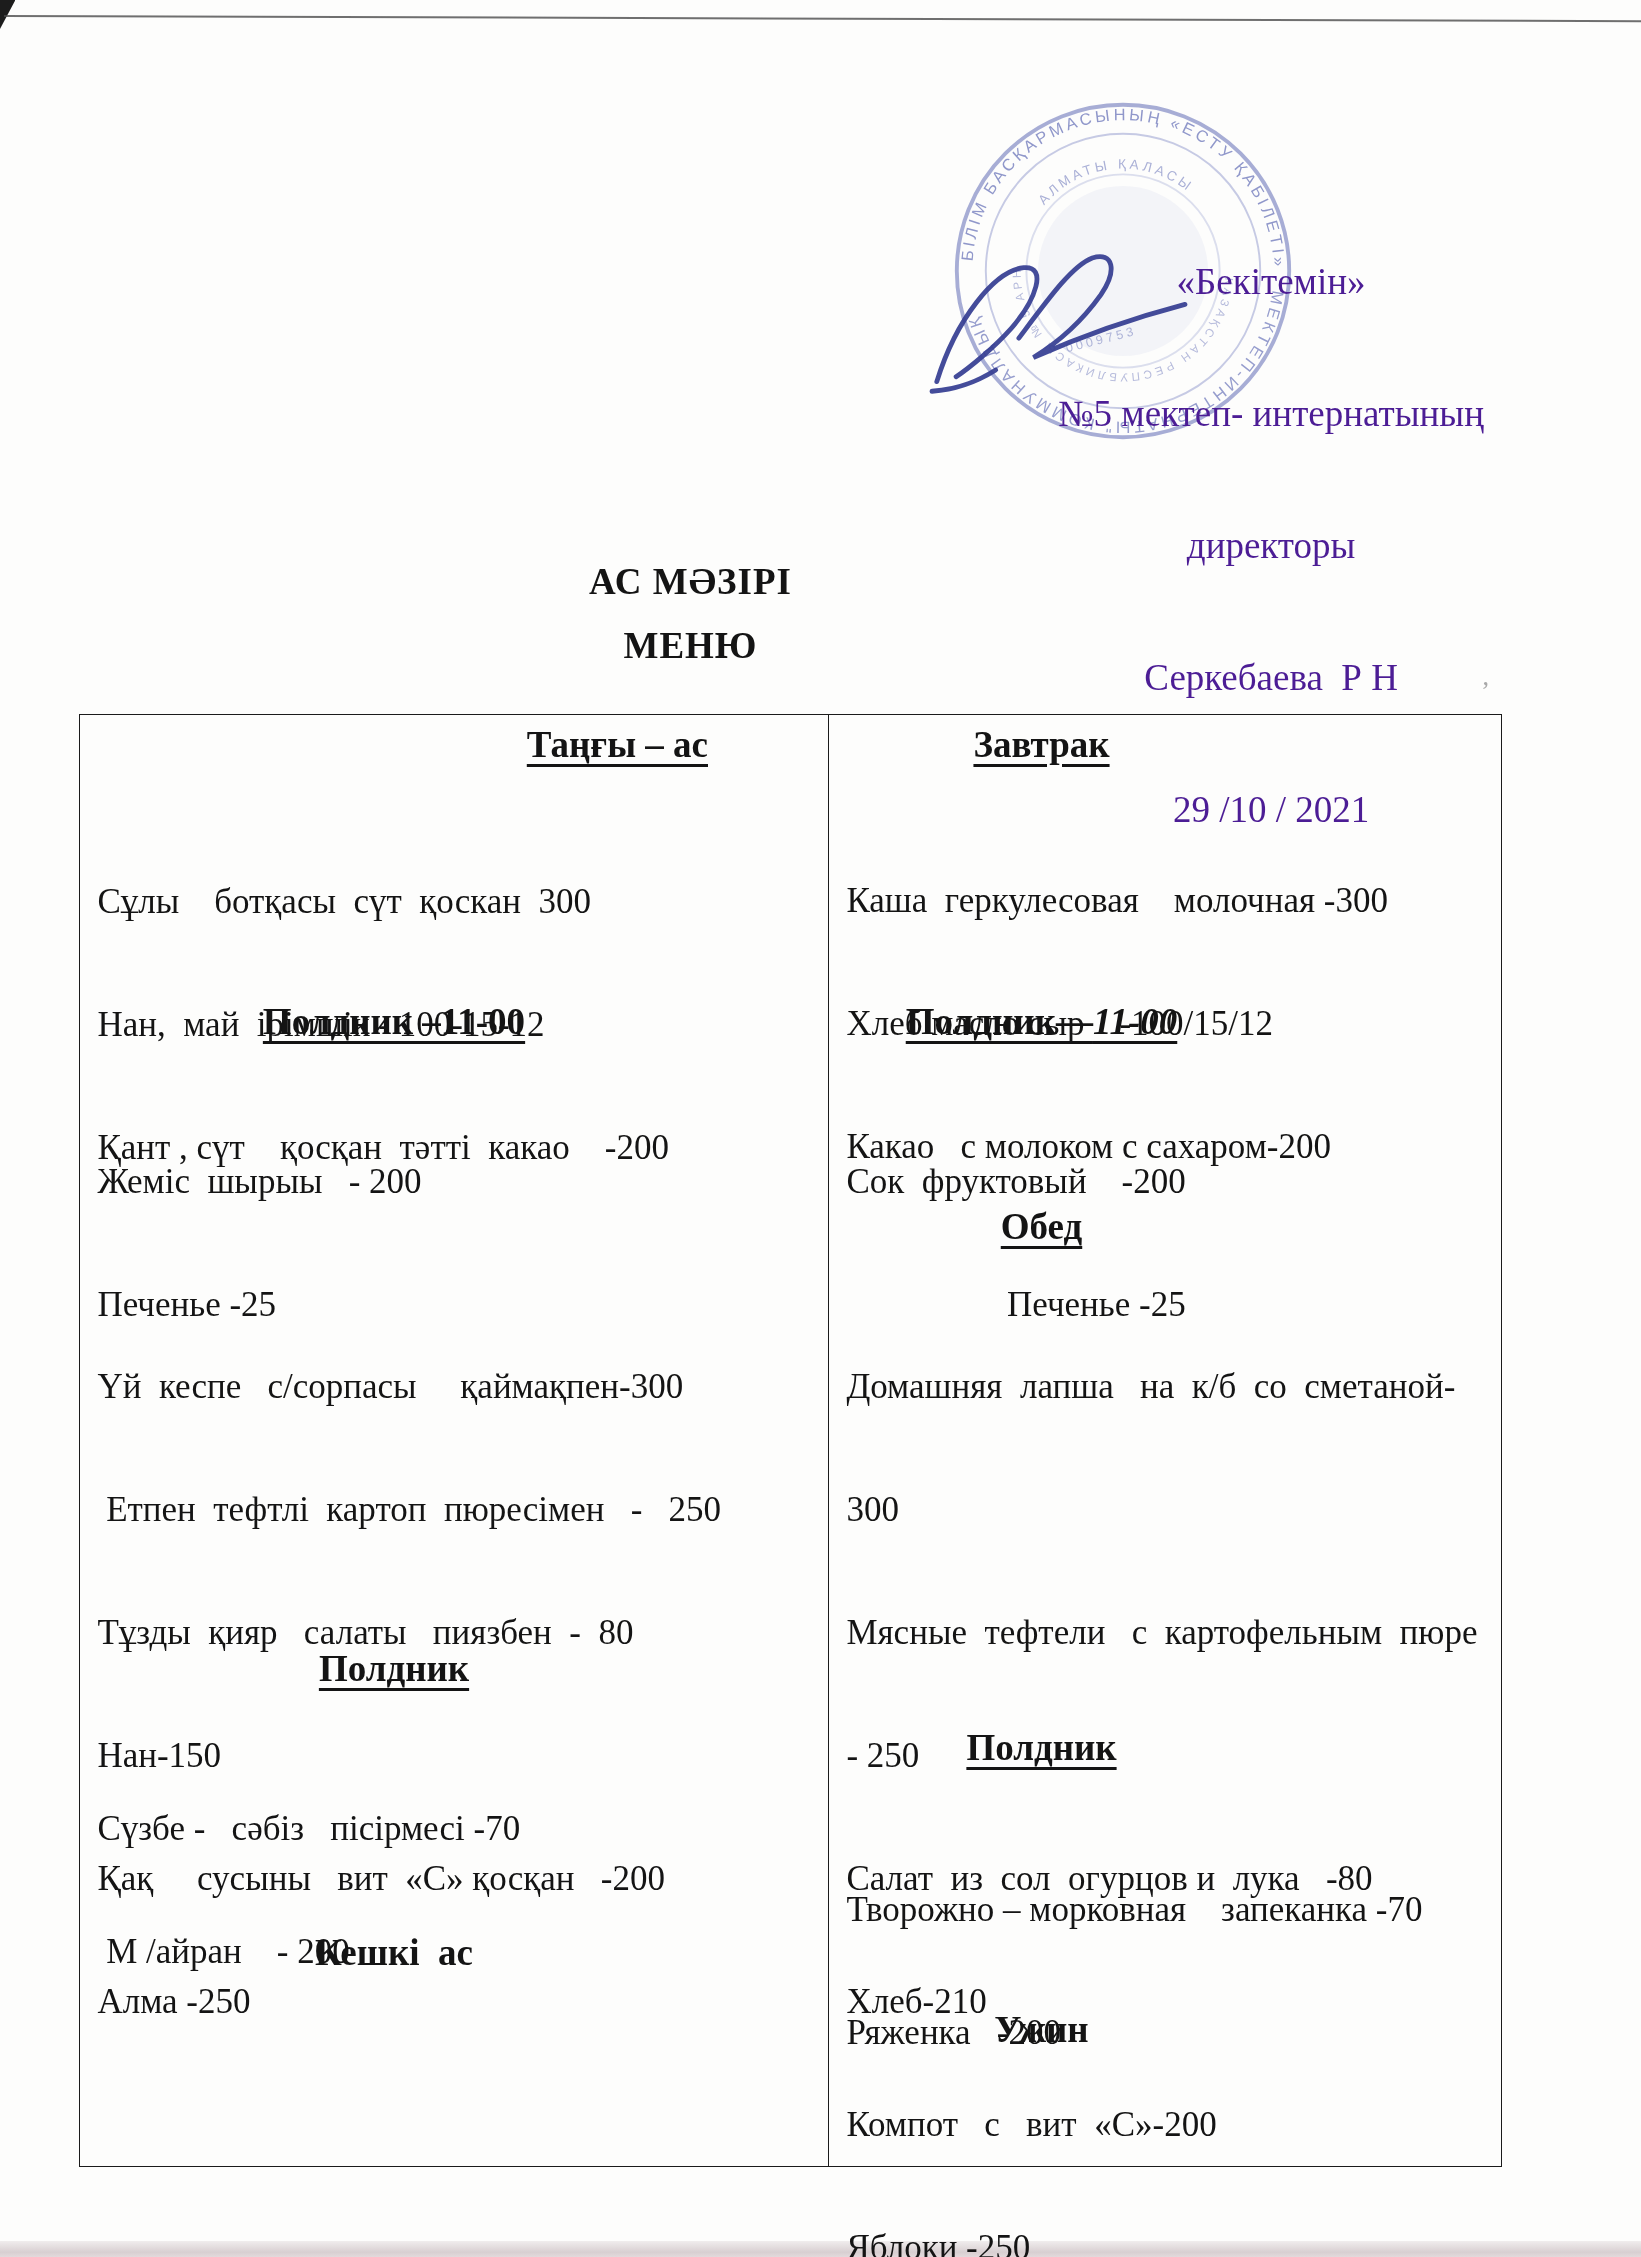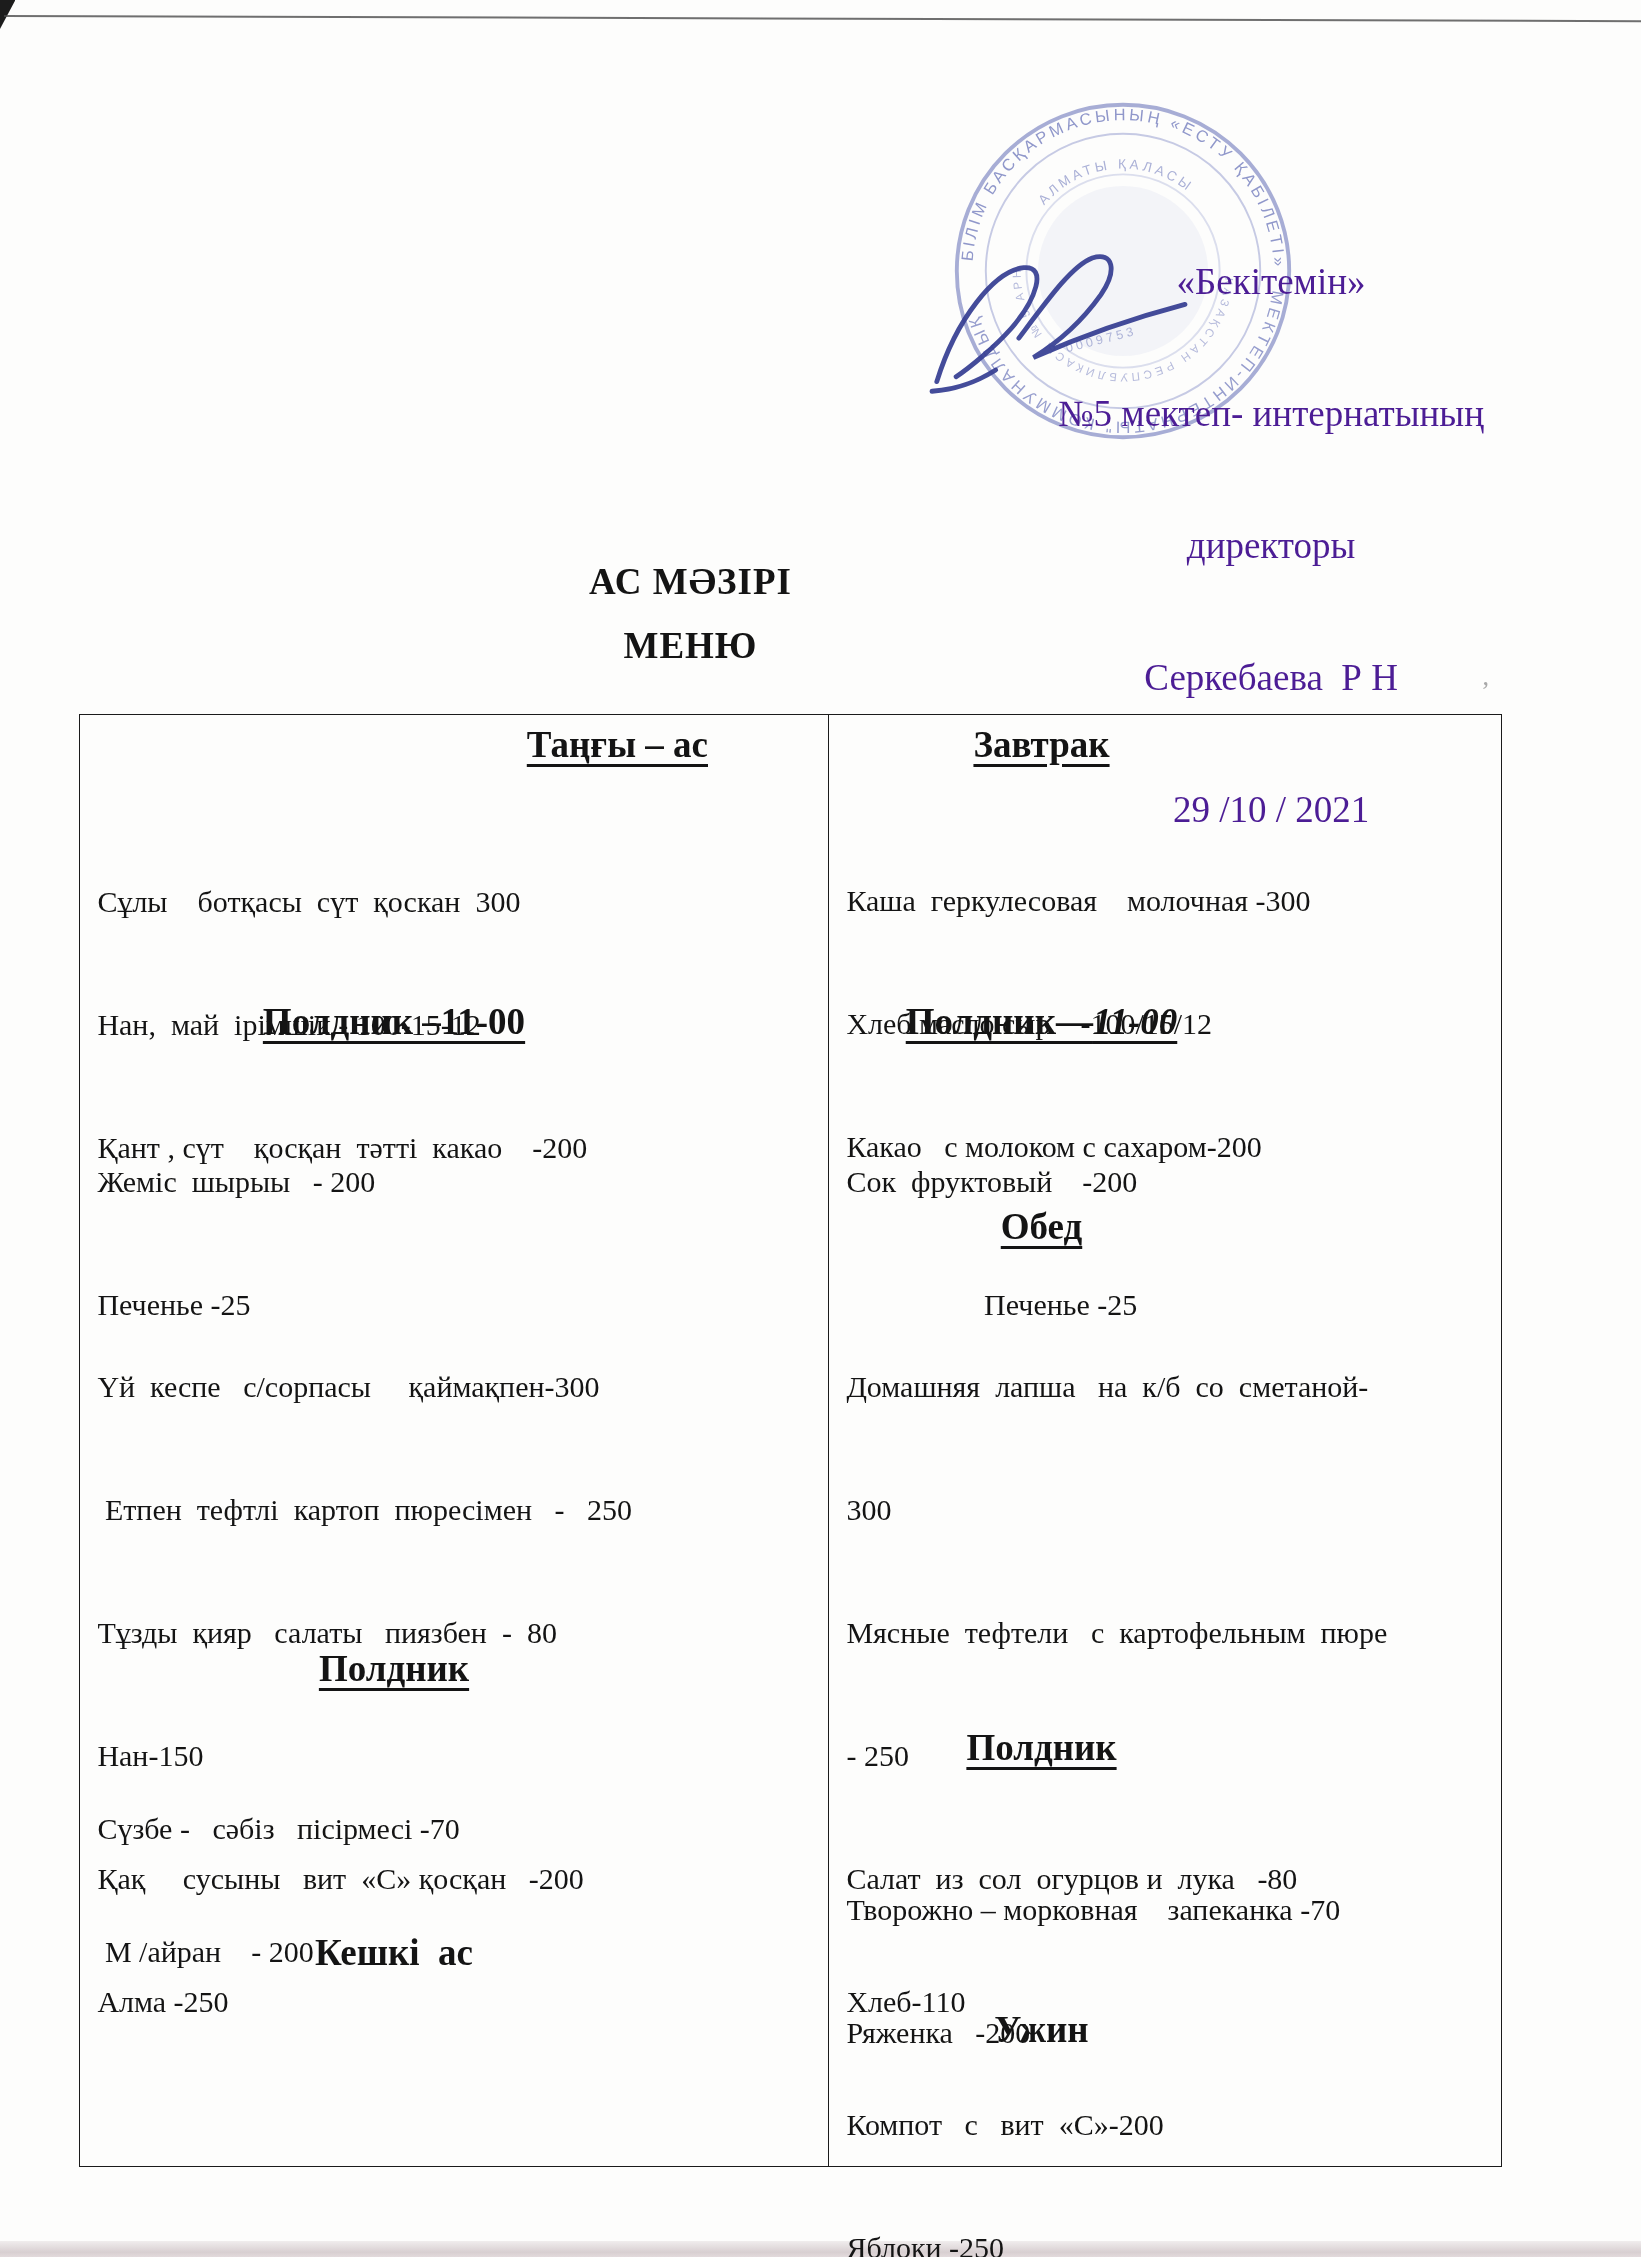--- a/index.html
+++ b/index.html
@@ -57,21 +57,21 @@
   .col.right{flex:1;}
   .sec-head{
     position:absolute;left:0;text-align:center;
     font-size:37px;font-weight:bold;white-space:pre;
   }
   .col.left  .sec-head{width:628px;}
   .col.right .sec-head{width:425px;}
   .sec-head.u .ht{text-decoration:underline;text-decoration-thickness:2.9px;text-underline-offset:6.8px;}
   .items{
     position:absolute;left:0;padding-left:17.4px;
-    font-size:30px;line-height:41px;white-space:pre;
+    font-size:35px;line-height:41px;white-space:pre;
   }
   .it{min-height:41px;}
   .ital{font-style:italic;}
   
   .L0h{top:7.7px;text-align:right;}   .L0i{top:84px;}
   .L1h{top:285px;} .L1i{top:364px;}
   .L2h{top:491px;} .L2i{top:569px;}
   .L3h{top:932px;} .L3i{top:1011px;}
   .L4h{top:1216px;}
   
@@ -190,21 +190,21 @@
         <div class="it">Печенье -25</div>
       </div>
 
       <div class="sec-head u R2h"><span class="ht">Обед</span></div>
       <div class="items R2i">
         <div class="it">Домашняя  лапша   на  к/б  со  сметаной-</div>
         <div class="it">300</div>
         <div class="it">Мясные  тефтели   с  картофельным  пюре</div>
         <div class="it">- 250</div>
         <div class="it">Салат  из  сол  огурцов и  лука   -80</div>
-        <div class="it">Хлеб-110</div>
+        <div class="it">Хлеб-210</div>
         <div class="it">Компот   с   вит  «С»-200</div>
         <div class="it">Яблоки -250</div>
       </div>
 
       <div class="sec-head u R3h"><span class="ht">Полдник</span></div>
       <div class="items R3i">
         <div class="it">Творожно – морковная    запеканка -70</div>
         <div class="it">Ряженка   -200</div>
       </div>
 

